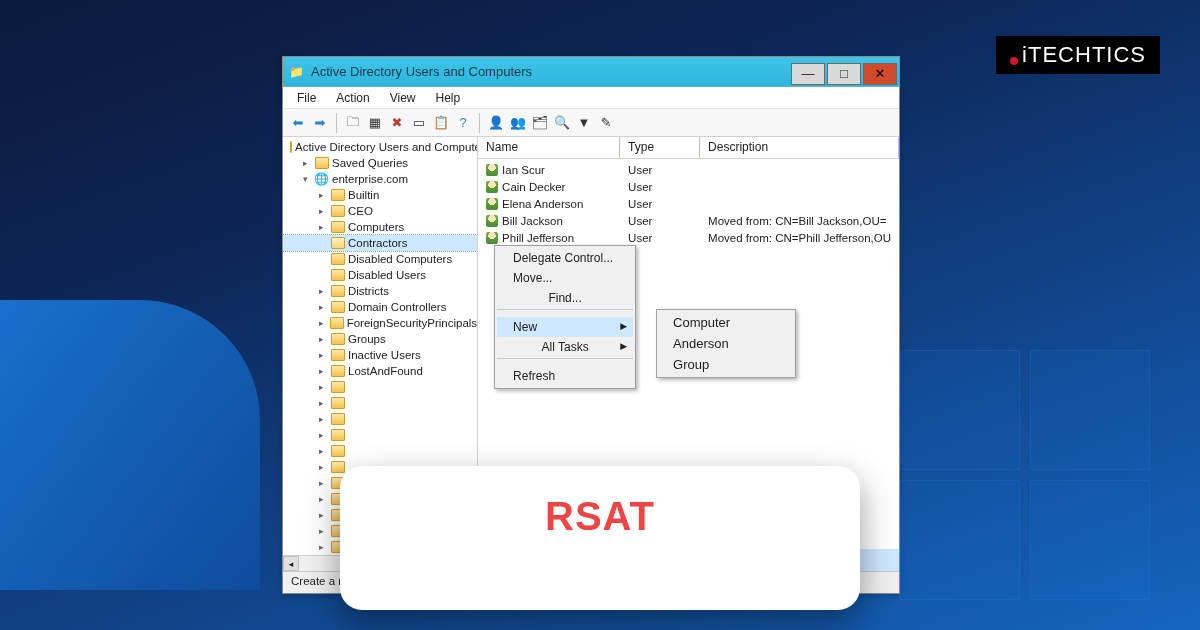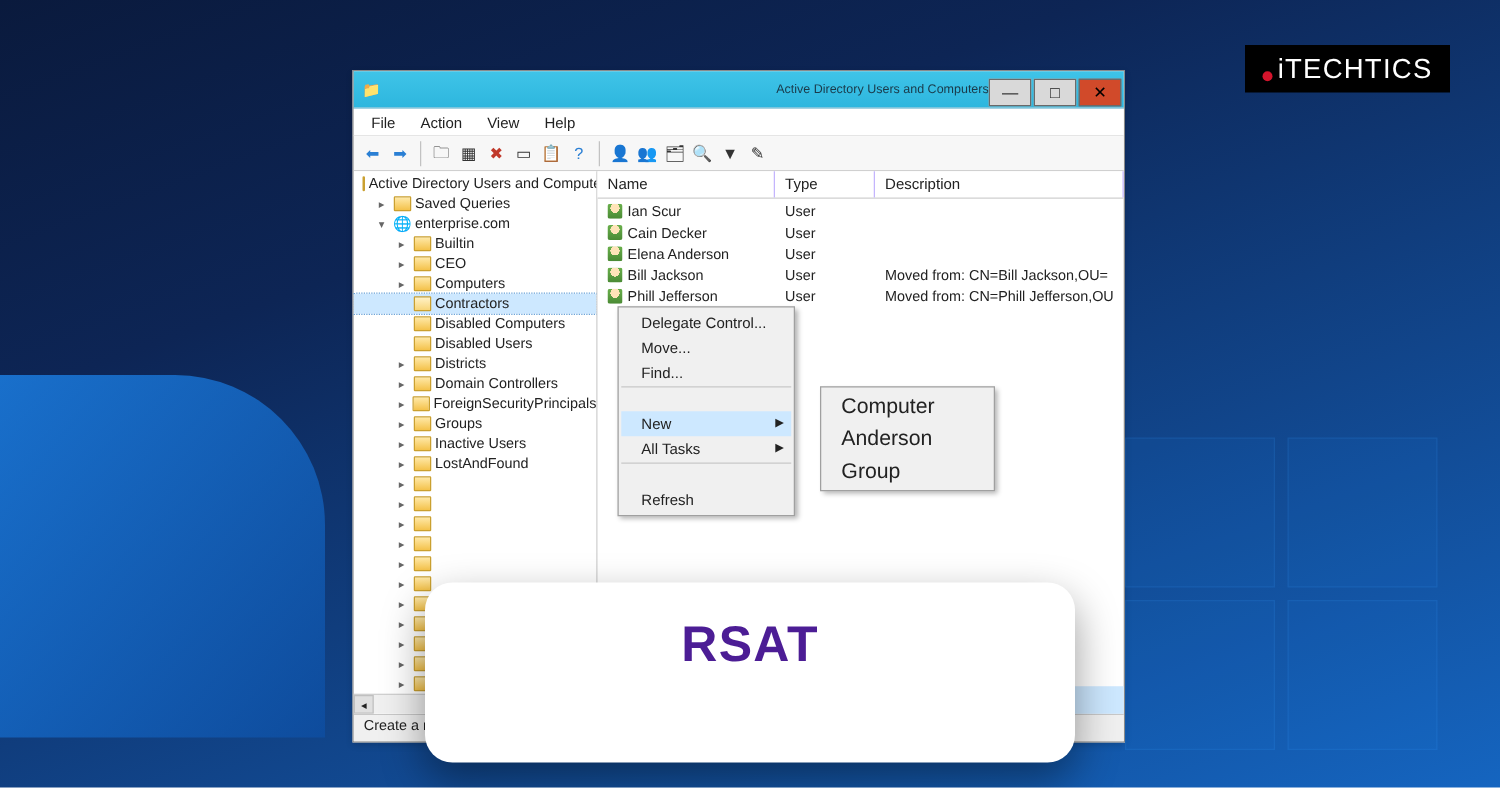--- a/index.html
+++ b/index.html
@@ -11,21 +11,21 @@
 .bg-shape-2 .q { position:absolute; width:120px; height:120px; background:#1e90ff22; border:1px solid #3aa0ff44; }
 .bg-shape-2 .q1{top:0;left:0} .bg-shape-2 .q2{top:0;left:130px} .bg-shape-2 .q3{top:130px;left:0} .bg-shape-2 .q4{top:130px;left:130px}
 
 .logo { position: absolute; top: 36px; right: 40px; background:#000; color:#fff; padding:6px 14px; font-family: Arial Black, sans-serif; font-size:22px; letter-spacing:1px; display:flex; align-items:center; gap:4px; }
 .logo .dot{ width:8px; height:8px; background:#d4142c; border-radius:50%; display:inline-block; position:relative; top:6px; }
 
 
 .window { position:absolute; top:56px; left:282px; width:618px; height:538px; background:#fff; border:1px solid #8a8a8a; box-shadow:0 2px 6px rgba(0,0,0,.20); font-size:12px; color:#222; }
 .titlebar { height:30px; background:linear-gradient(#3fc4e8,#2db6de); display:flex; align-items:center; border-bottom:1px solid #5fb0cc; }
 .titlebar .icon-slot{ width:28px; text-align:center; }
-.titlebar .title { flex:1; text-align:right; font-size:10px; color:#1a3a4a; }
+.titlebar .title { flex:1; text-align:left; font-size:13px; color:#1a3a4a; }
 .titlebar .ctrls { display:flex; }
 .titlebar .ctrl { width:34px; height:22px; margin:4px 2px 0 0; border:1px solid #6a6a6a; display:flex; align-items:center; justify-content:center; font-size:13px; font-family:Arial; }
 .titlebar .min{ background:#d9d9d9 } .titlebar .max{ background:#d9d9d9 } .titlebar .close{ background:#d14a2a; color:#000 }
 
 .menubar { height:22px; background:#fff; border-bottom:1px solid #e5e5e5; display:flex; align-items:center; padding-left:6px; gap:4px; font-size:12px; }
 .menubar span { padding:6px 8px; cursor:default; }
 
 .toolbar { height:28px; background:#f7f7f7; border-bottom:1px solid #d0d0d0; display:flex; align-items:center; padding:0 6px; gap:4px; }
 .tb-ico { width:18px; height:18px; display:inline-flex; align-items:center; justify-content:center; font-size:13px; color:#333; }
 .tb-sep { width:1px; height:20px; background:#c2c2c2; margin:0 3px; }
@@ -47,34 +47,34 @@
 .list { flex:1; position:relative; }
 .list-header { height:22px; background:#fff; border-bottom:1px solid #d0d0d0; display:flex; font-size:12px; }
 .list-header .col { padding:3px 8px; border-right:1px solid #c4b5fd; }
 .col-name{ width:142px } .col-type{ width:80px } .col-desc{ flex:1 }
 .list-row { display:flex; height:17px; align-items:flex-end; font-size:11.5px; }
 .list-row .c { padding:0 8px; overflow:hidden; white-space:nowrap; }
 .usr-ico { width:12px; height:12px; margin-right:4px; display:inline-block; background:radial-gradient(circle at 50% 30%, #ffe4b8 35%, transparent 36%), linear-gradient(#6ab04c,#4a8a34); border-radius:2px; vertical-align:-2px; }
 
 .ctx-menu { position:absolute; top:108px; left:16px; width:142px; background:#f0f0f0; border:1px solid #a0a0a0; box-shadow:2px 2px 4px rgba(0,0,0,.3); font-size:12px; padding:2px; }
 .ctx-item { padding:3px 16px; position:relative; }
-.ctx-item.sep-after{ border-bottom:1px solid #c8c8c8; margin-bottom:19px; padding-bottom:4px; }
+.ctx-item.sep-after{ border-bottom:1px solid #c8c8c8; margin-bottom:7px; padding-bottom:4px;text-align:center; }
 .ctx-item.hl { background:#cde8ff; }
 .ctx-item .arrow { position:absolute; right:6px; top:4px; font-size:9px; }
 
-.sub-menu { position:absolute; top:172px; left:178px; width:140px; background:#f0f0f0; border:1px solid #a0a0a0; box-shadow:2px 2px 4px rgba(0,0,0,.3); font-size:17px; padding:2px; }
+.sub-menu { position:absolute; top:172px; left:178px; width:140px; background:#f0f0f0; border:1px solid #a0a0a0; box-shadow:2px 2px 4px rgba(0,0,0,.3); font-size:13px; padding:2px; }
 .sub-menu .ctx-item{ padding:3px 14px; }
 
 .empty-strip { position:absolute; bottom:0; left:0; right:0; height:22px; background:#cde8ff; }
 
 .statusbar { height:22px; background:#f0f0f0; border-top:1px solid #c8c8c8; padding:3px 8px; font-size:11.5px; }
 
 
 .card { position:absolute; bottom:20px; left:50%; transform:translateX(-50%); width:520px; background:#fff; border-radius:22px; padding:28px 40px 30px; box-shadow:0 14px 34px rgba(0,0,0,.4); text-align:center; }
-.card .h1 { font-family: 'Arial Black', Impact, sans-serif; font-size:40px; font-weight:900; color:#4c1d95; letter-spacing:1px; }
+.card .h1 { font-family: 'Arial Black', Impact, sans-serif; font-size:40px; font-weight:900; color:#ef4444; letter-spacing:1px; }
 .card .h2 { font-family: 'Arial Black', Impact, sans-serif; font-size:33px; font-weight:900; color:#111; line-height:1.12; margin-top:4px; letter-spacing:0.5px; }
 </style>
 </head>
 <body>
 
 <div class="bg-shape-1"></div>
 <div class="bg-shape-2">
   <div class="q q1"></div>
     <div class="q q2"></div>
     <div class="q q3"></div>

